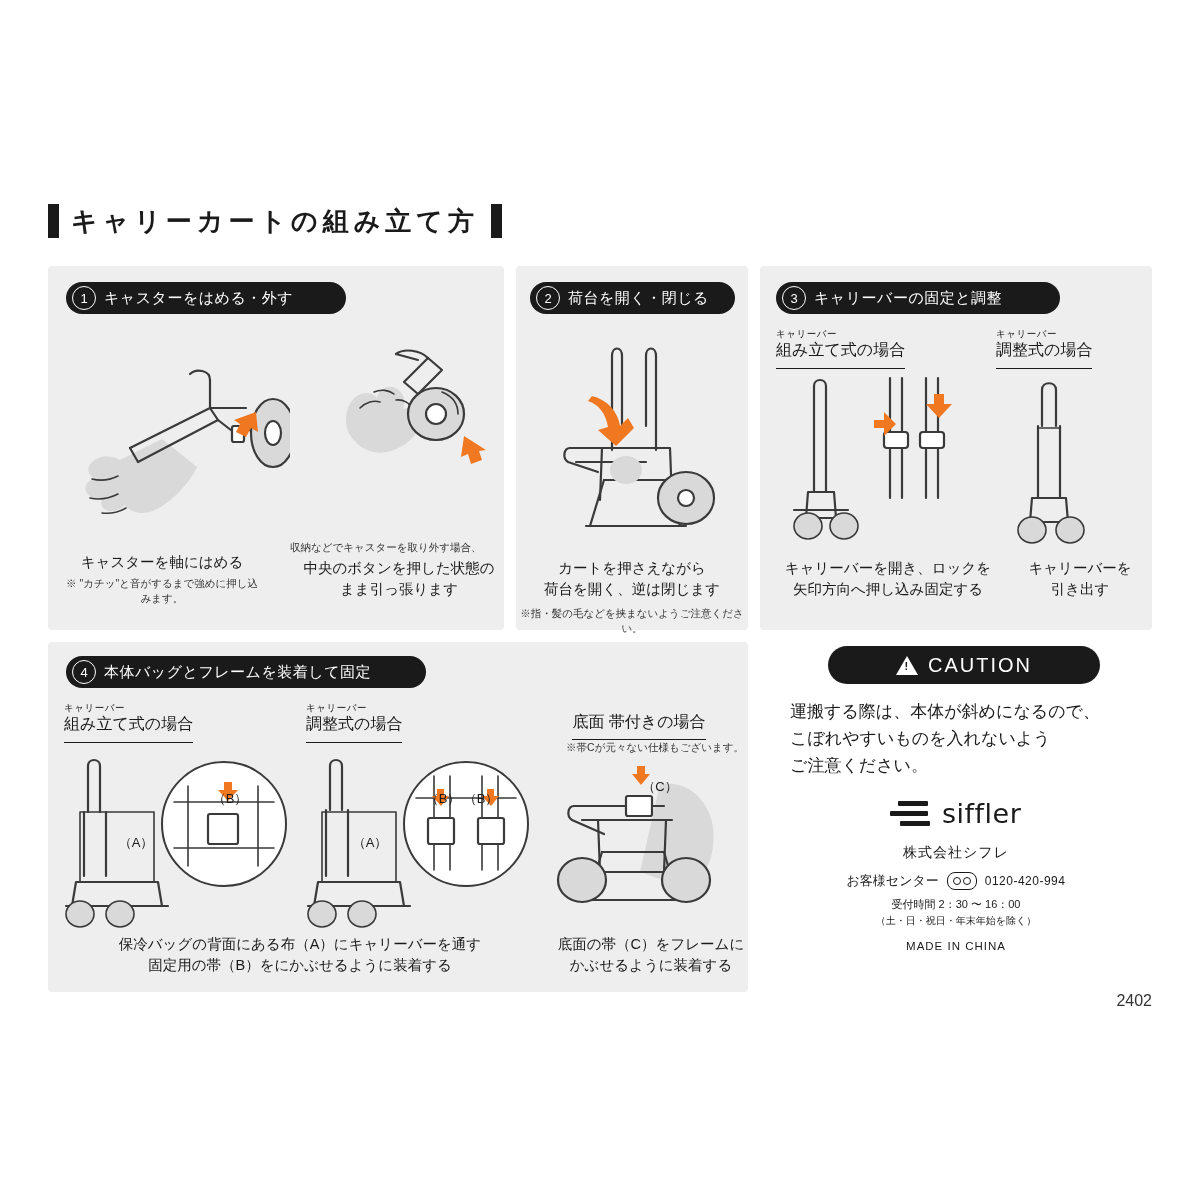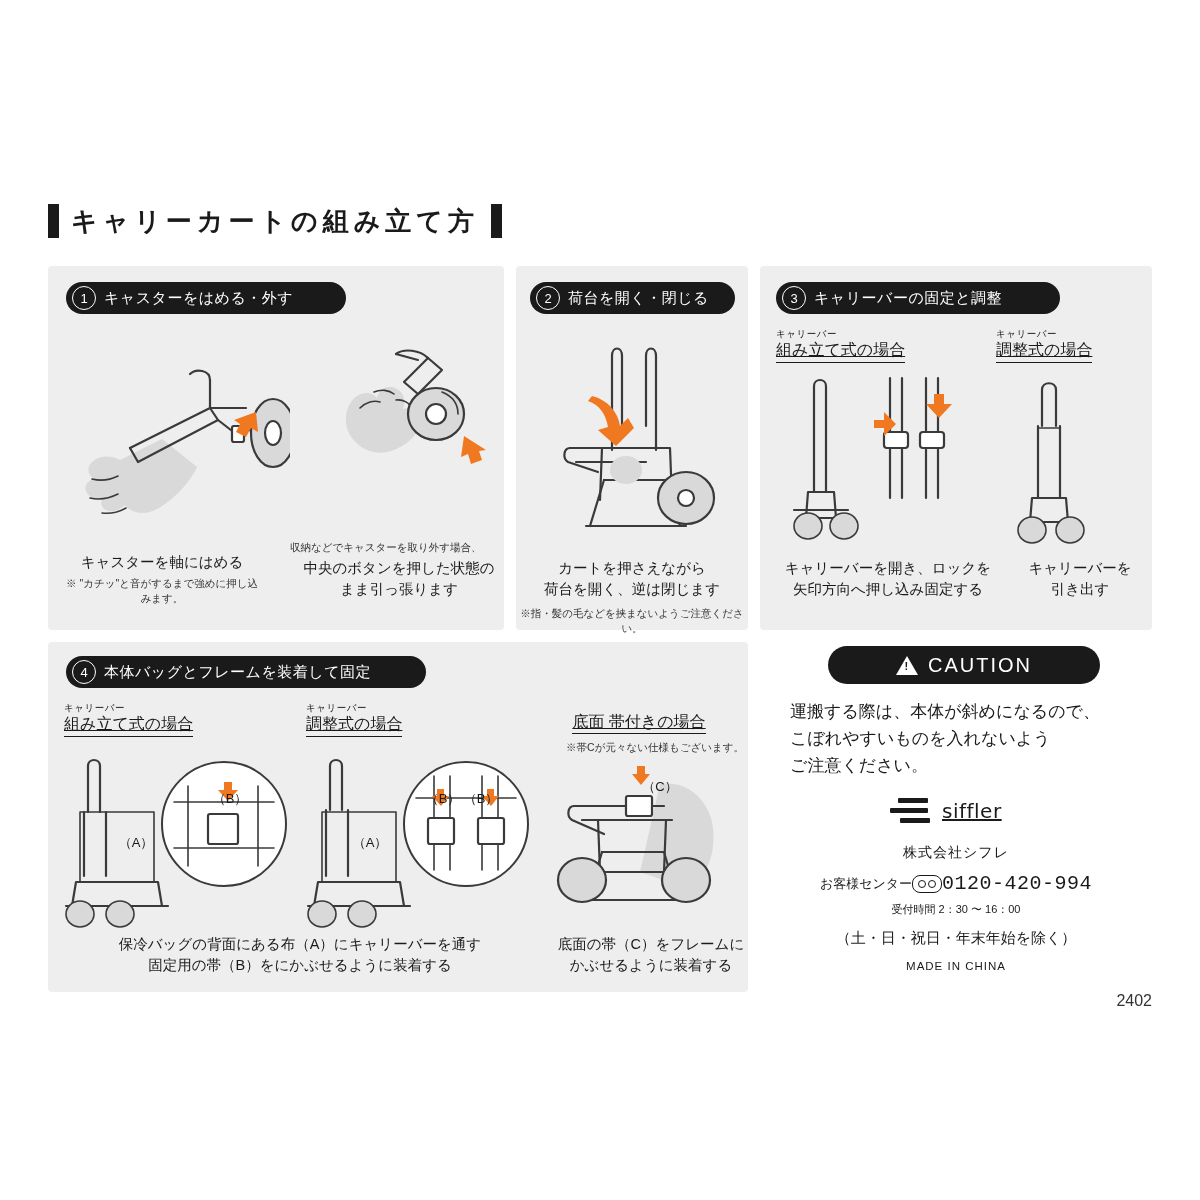--- a/index.html
+++ b/index.html
@@ -113,22 +113,21 @@
   }
   .sub-h .ruby {
     display: block;
     font-size: 9.5px;
     letter-spacing: 0.5px;
     margin-bottom: 1px;
   }
   .sub-h .und {
     display: inline-block;
     border-bottom: 1.6px solid #1a1a1a;
-    padding-bottom: 2px;
-    text-decoration: underline;
+    padding-bottom: 8px;
   }
 
   
   .caution-pill {
     position: absolute;
     left: 828px; top: 646px;
     width: 272px; height: 38px;
     background: #1a1a1a;
     border-radius: 19px;
     display: flex; align-items: center; justify-content: center;
@@ -164,45 +163,45 @@
   .logo-wrap {
     position: absolute;
     left: 890px; top: 798px;
     display: flex; align-items: center; gap: 12px;
   }
   .logo-marks { display: flex; flex-direction: column; gap: 5px; }
   .logo-marks i { display: block; height: 5px; background: #1a1a1a; border-radius: 1px; }
   .logo-marks i:nth-child(1) { width: 30px; margin-left: 8px;}
   .logo-marks i:nth-child(2) { width: 38px; margin-left: 0; }
   .logo-marks i:nth-child(3) { width: 30px; margin-left: 10px;}
-  .logo-text { font-size: 20px; letter-spacing: 0.5px; color:#1a1a1a; font-family:"DejaVu Sans", sans-serif;text-decoration:underline;}
+  .logo-text { font-size: 27px; letter-spacing: 0.5px; color:#1a1a1a; font-family:"DejaVu Sans", sans-serif;}
 
   .company-block {
     position: absolute;
     left: 760px; top: 840px;
     width: 392px;
     text-align: center;
   }
   .company-name { font-size: 14px; margin-top: 4px; letter-spacing:1px;}
   .company-addr { font-size: 11.5px; margin-top: 6px; }
   .cs-row {
     margin-top: 10px;
-    display: flex; align-items: center; justify-content: center; 
+    display: flex; align-items: center; justify-content: center; gap: 8px;
     font-size: 13px;
   }
   .freecall {
     display: inline-flex; align-items: center; justify-content: center;
     width: 28px; height: 16px;
     border: 1.4px solid #1a1a1a; border-radius: 8px;
     font-size: 8px; letter-spacing: -1px;
   }
   .freecall span { display:inline-block; width:6px; height:6px; border:1.2px solid #1a1a1a; border-radius:50%; margin:0 1px;}
-  .cs-num { font-size: 20px; letter-spacing: 0.5px; font-family: Liberation Mono, monospace; }
+  .cs-num { font-size: 12px; letter-spacing: 0.5px; }
   .cs-hours { font-size: 11px; margin-top: 7px; }
-  .cs-hours2 { font-size: 15px; margin-top: 12px; }
+  .cs-hours2 { font-size: 10px; margin-top: 2px; }
   .made-in { font-size: 11.5px; letter-spacing: 1px; margin-top: 12px; }
   .code {
     position: absolute;
     right: 48px; bottom: 190px;
     font-size: 16px; color: #333;
   }
 
   
   svg { display:block; }
   .ln  { fill:none; stroke:#3a3a3a; stroke-width:2.2; stroke-linecap:round; stroke-linejoin:round; }

